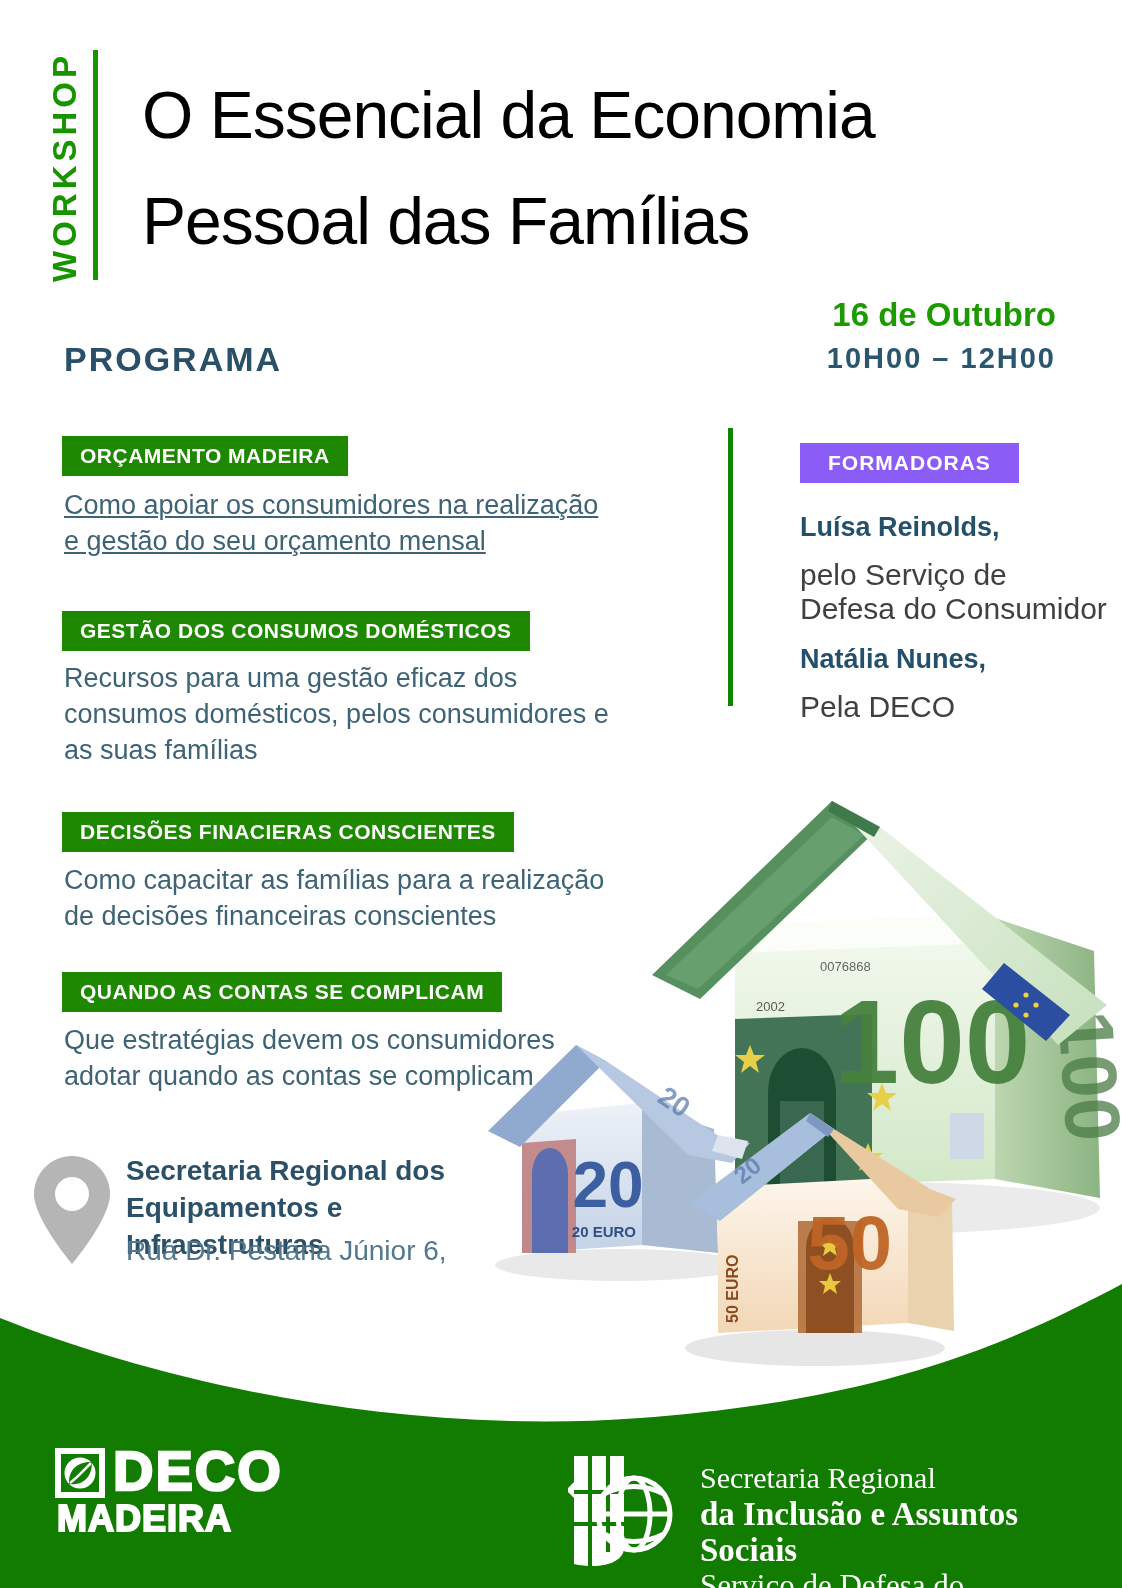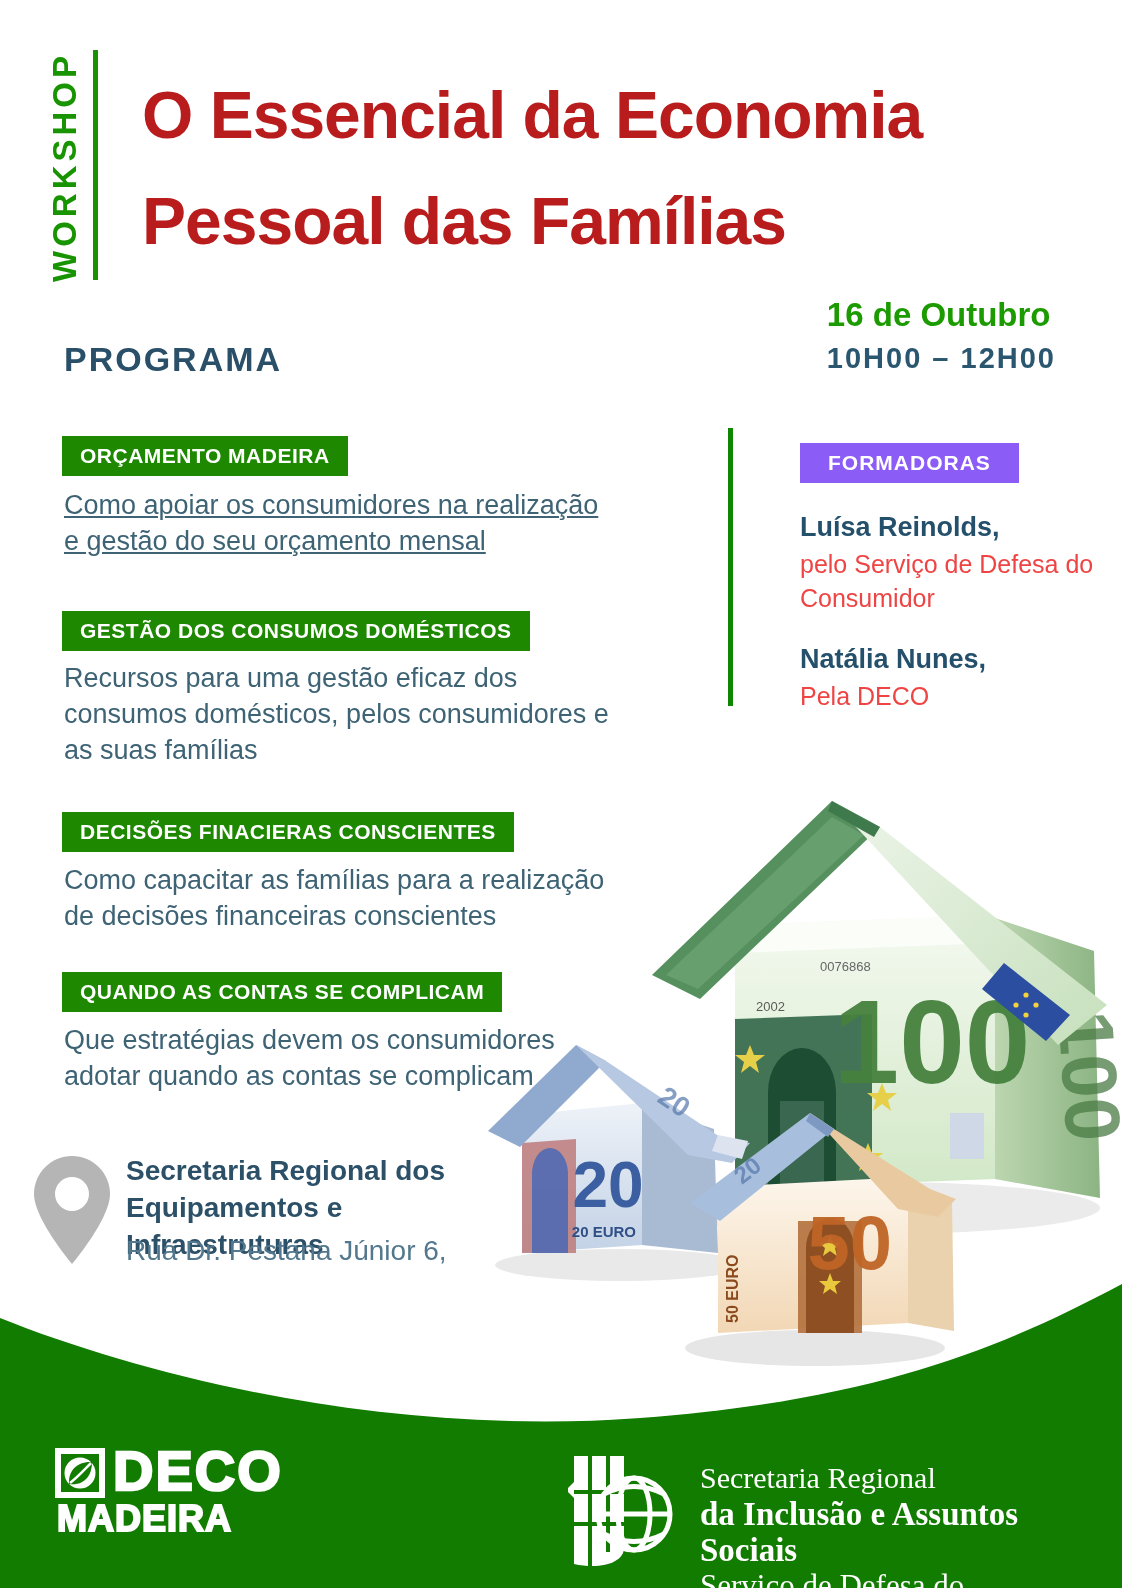--- a/index.html
+++ b/index.html
@@ -11,23 +11,23 @@
   .workshop-vertical{
     position:absolute;left:46px;top:42px;height:240px;
     writing-mode:vertical-rl;transform:rotate(180deg);
     font-size:33px;font-weight:bold;letter-spacing:4px;color:#179400;
   }
   .workshop-line{
     position:absolute;left:93px;top:50px;width:5px;height:230px;background:#179400;
   }
   .title{
     position:absolute;left:142px;top:62px;width:950px;
-    font-size:66px;font-weight:bold;line-height:106px;color:#b91c1c;letter-spacing:-1px;
-  }
-  .date-block{position:absolute;right:66px;top:296px;text-align:left;margin-left:44px;}
+    font-size:66px;font-weight:normal;line-height:106px;color:#000000;letter-spacing:-1px;
+  }
+  .date-block{position:absolute;right:66px;top:296px;text-align:right;margin-left:44px;}
   .date-block .date{font-size:33px;font-weight:bold;color:#1b9b00;}
   .date-block .time{font-size:29px;font-weight:bold;color:#2a5670;letter-spacing:2px;margin-top:8px;}
   .programa{
     position:absolute;left:64px;top:340px;
     font-size:34px;font-weight:bold;letter-spacing:2px;color:#2a4f68;
   }
   
   .label-box{
     position:absolute;left:62px;background:#1d8800;color:#ffffff;
     font-size:21px;font-weight:bold;letter-spacing:.5px;
@@ -43,21 +43,21 @@
   .lb4{top:972px;} .p4{top:1022px;}
   
   .formadoras-line{position:absolute;left:728px;top:428px;width:5px;height:278px;background:#0f8600;}
   .formadoras-box{
     position:absolute;left:800px;top:443px;background:#8b5cf6;color:#fff;
     font-size:21px;font-weight:bold;letter-spacing:1px;padding:8px 28px;
   }
   .trainer{position:absolute;left:800px;width:310px;}
   .t1{top:512px;} .t2{top:644px;}
   .trainer .t-name{font-size:27px;font-weight:bold;color:#25506b;}
-  .trainer .t-role{font-size:25px;line-height:34px;color:#ef4444;margin-top:4px;}
+  .trainer .t-role{font-size:30px;line-height:34px;color:#404040;margin-top:15px;}
   
   .pin{position:absolute;left:34px;top:1156px;}
   .loc-name{
     position:absolute;left:126px;top:1152px;width:420px;
     font-size:28px;line-height:37px;font-weight:bold;color:#2b5068;
   }
   .loc-addr{
     position:absolute;left:126px;top:1232px;width:420px;
     font-size:28px;line-height:37px;color:#53788d;
   }

